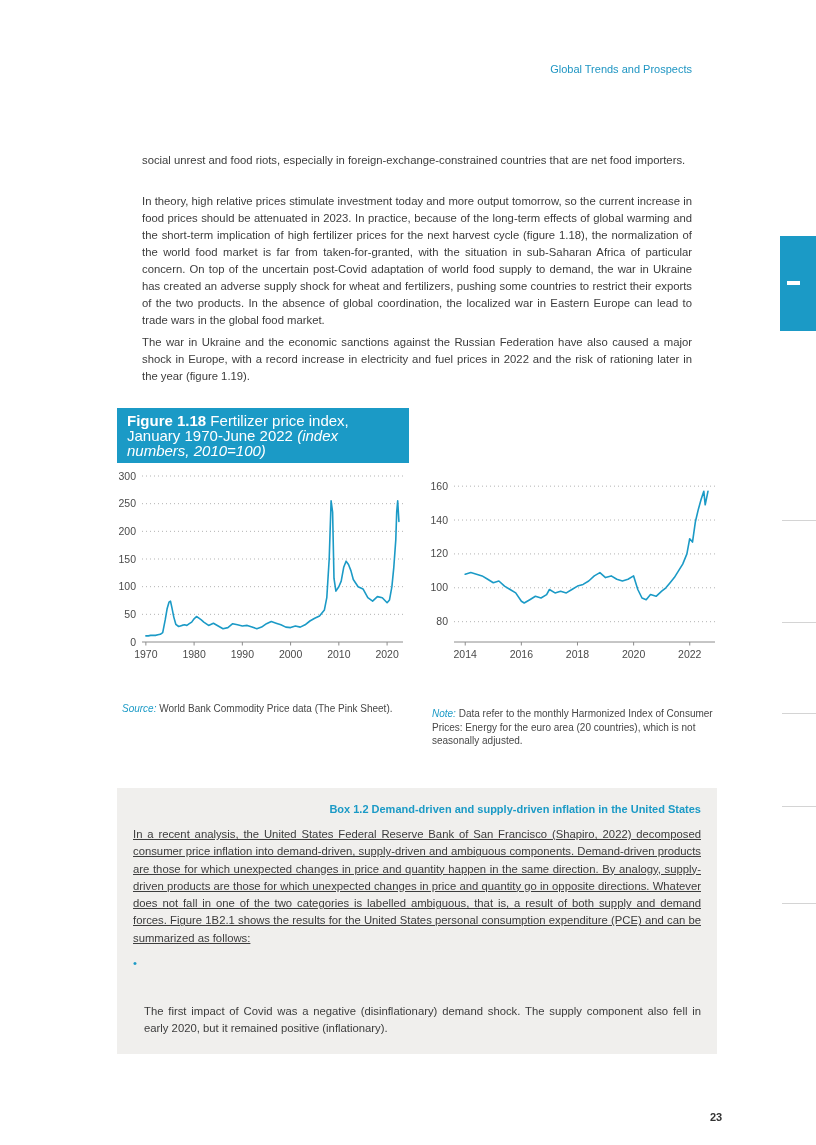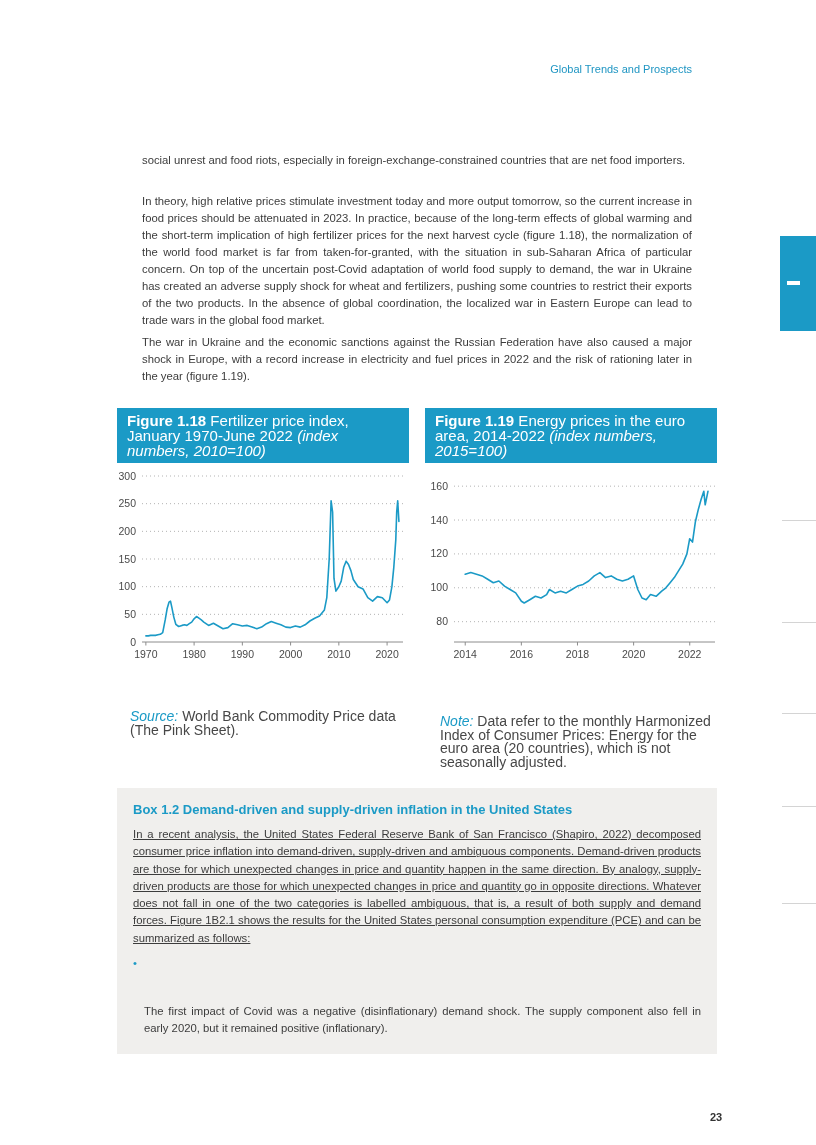--- a/index.html
+++ b/index.html
@@ -15,27 +15,27 @@
     font-size:11.3px; line-height:17px; text-align:justify; color:#3c3c3c;
   }
   .fig-header {
     position:absolute; top:408px; width:292px; min-height:40px; box-sizing:border-box;
     background:#1b9ac6; color:#ffffff; font-size:15px; line-height:15px; padding:5px 10px;
   }
   .fig-header b { font-weight:bold; }
   .fig-header i { font-style:italic; }
   .chart { position:absolute; }
   .chart text { font-family:"Liberation Sans", sans-serif; }
-  .source { position:absolute; margin:8px; font-size:14px; line-height:13.5px; color:#474747; }
+  .source { position:absolute; margin:0; font-size:10px; line-height:13.5px; color:#474747; }
   .src-label { color:#1b9ac6; font-style:italic; }
   .box {
     position:absolute; left:117px; top:788px; width:600px; box-sizing:border-box;
     background:#f0efed; padding:14px 16px 16px 16px;
   }
-  .box-title { color:#1b9ac6; font-weight:bold; font-size:13px; line-height:15px; }
+  .box-title { color:#1b9ac6; font-weight:bold; font-size:11px; line-height:15px;text-align:right; }
   .box-body { margin:9px 0 8px 0; font-size:11.3px; line-height:17.3px; text-align:justify; color:#3c3c3c;text-decoration:underline; }
   .box-bullet { display:flex; font-size:11.3px; line-height:17.3px; color:#3c3c3c; }
   .bullet-marker { flex:0 0 11px; color:#1b9ac6; }
   .bullet-text { flex:1; text-align:justify;margin-top:48px; }
   .page-number { position:absolute; left:710px; top:1111px; font-size:11px; font-weight:bold; color:#333333; }
   .side-tab { position:absolute; right:0; top:236px; width:36px; height:95px; background:#1b9ac6; }
   .side-tab-dash { position:absolute; left:7px; top:45px; width:13px; height:4px; background:#ffffff; }
   .edge-mark { position:absolute; right:0; width:34px; height:1px; background:#d4d4d4; }
 </style>
 </head>
@@ -53,23 +53,20 @@
   <div class="edge-mark" style="top:713px"></div>
   <div class="edge-mark" style="top:806px"></div>
   <div class="edge-mark" style="top:903px"></div>
 
   <p class="para" style="top:152px">social unrest and food riots, especially in foreign-exchange-constrained countries that are net food importers.</p>
   <p class="para" style="top:193px">In theory, high relative prices stimulate investment today and more output tomorrow, so the current increase in food prices should be attenuated in 2023. In practice, because of the long-term effects of global warming and the short-term implication of high fertilizer prices for the next harvest cycle (figure 1.18), the normalization of the world food market is far from taken-for-granted, with the situation in sub-Saharan Africa of particular concern. On top of the uncertain post-Covid adaptation of world food supply to demand, the war in Ukraine has created an adverse supply shock for wheat and fertilizers, pushing some countries to restrict their exports of the two products. In the absence of global coordination, the localized war in Eastern Europe can lead to trade wars in the global food market.</p>
   <p class="para" style="top:334px">The war in Ukraine and the economic sanctions against the Russian Federation have also caused a major shock in Europe, with a record increase in electricity and fuel prices in 2022 and the risk of rationing later in the year (figure 1.19).</p>
 
   <div class="fig-header" style="left:117px">
     <b>Figure 1.18</b><span> Fertilizer price index, January 1970-June 2022 </span><i>(index numbers, 2010=100)</i>
-  </div>
-  <div class="fig-header" style="left:425px">
-    <b>Figure 1.19</b><span> Energy prices in the euro area, 2014-2022 </span><i>(index numbers, 2015=100)</i>
   </div>
 
   <svg class="chart" width="298" height="200" style="left:109px; top:468px">
       <text x="27" y="177.5" text-anchor="end" font-size="10.5" fill="#4a4a4a">0</text>
       <line x1="33" x2="294" y1="146.33333333333334" y2="146.33333333333334" stroke="#b3b3b3" stroke-width="1" stroke-dasharray="1,3"></line>
       <text x="27" y="149.83333333333334" text-anchor="end" font-size="10.5" fill="#4a4a4a">50</text>
       <line x1="33" x2="294" y1="118.66666666666669" y2="118.66666666666669" stroke="#b3b3b3" stroke-width="1" stroke-dasharray="1,3"></line>
       <text x="27" y="122.16666666666669" text-anchor="end" font-size="10.5" fill="#4a4a4a">100</text>
       <line x1="33" x2="294" y1="91" y2="91" stroke="#b3b3b3" stroke-width="1" stroke-dasharray="1,3"></line>
       <text x="27" y="94.5" text-anchor="end" font-size="10.5" fill="#4a4a4a">150</text>

